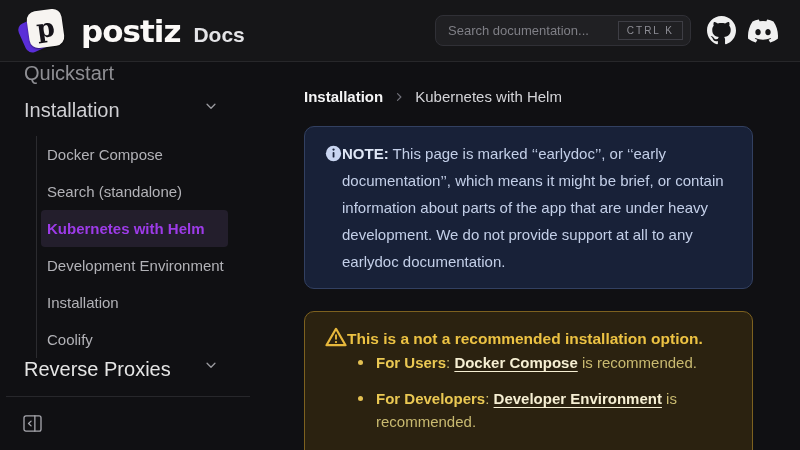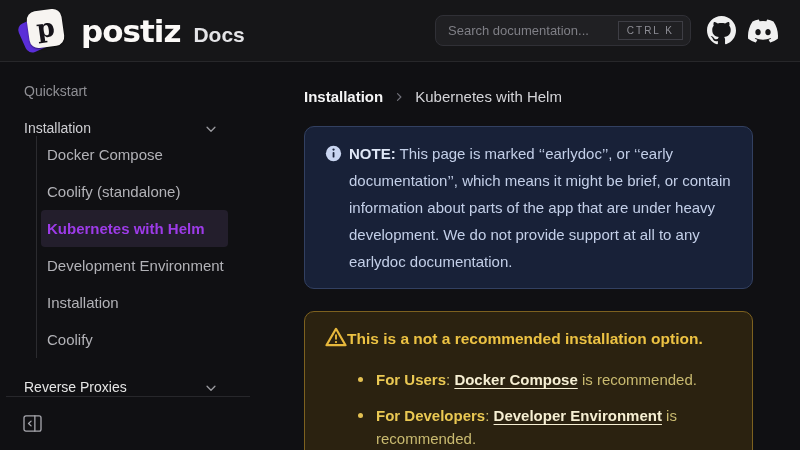--- a/index.html
+++ b/index.html
@@ -53,22 +53,22 @@
     padding:3px 8px; font-size:10px; letter-spacing:2px; color:#8e8e96;
     font-family:"Liberation Sans", sans-serif;
   }
   .hdr-icons { display:flex; align-items:center; gap:12px; margin-left:15px; }
   .icon-btn { width:30px; height:30px; display:flex; align-items:center; justify-content:center; cursor:pointer; }
   .icon-btn svg { display:block; }
 
   
   .sidebar { position:absolute; top:62px; left:0; width:256px; bottom:0; }
   .side-row {
-    height:37px; display:flex; align-items:flex-end;
-    padding:0 38px 0 24px; font-size:14px; color:#8f8f94; cursor:pointer;
+    height:37px; display:flex; align-items:flex-start;
+    padding:0 38px 0 24px; font-size:20px; color:#8f8f94; cursor:pointer;
   }
   .side-row.group { color:#cfcfd3; justify-content:space-between; }
   .side-row.group.dim { color:#e5e5e5; }
   .chev { color:#9b9ba0; display:flex; }
   .sub-list { margin-left:36px; border-left:1px solid #2b2b2f; }
   .sub-item {
     height:37px; display:flex; align-items:center;
     margin:0 28px 0 4px; padding-left:6px; border-radius:4px;
     font-size:15px; color:#b2b2b7; cursor:pointer;
   }
@@ -82,34 +82,34 @@
   
   .main { position:absolute; top:62px; left:256px; right:0; bottom:0; padding:26px 47px 0 48px; }
   .breadcrumb { display:flex; align-items:center; gap:10px; font-size:15px; }
   .crumb-section { font-weight:700; color:#f4f4f5; cursor:pointer; }
   .crumb-sep { color:#71717a; display:flex; }
   .crumb-page { color:#d4d4d8; }
 
   .note {
     margin-top:21px; width:449px;
     background:#182138; border:1px solid #324061; border-radius:10px;
-    padding:13px 20px; display:flex; gap:7px;
+    padding:13px 20px; display:flex; gap:0;
   }
   .note-icon { flex:0 0 auto; margin-top:5px; }
   .note-body { font-size:15px; line-height:27px; color:#c3cfe8; }
   .note-label { font-weight:700; color:#dfe7f6; }
 
   .warning {
     margin-top:22px; width:449px;
     background:#2b2210; border:1px solid #7d611f; border-radius:10px;
     padding:15px 20px 20px;
   }
   .warn-head { display:flex; align-items:center; }
   .warn-title { font-size:15.5px; font-weight:700; color:#ecc243; }
-  .warn-list { margin-top:17px; list-style:none; }
+  .warn-list { list-style:none; }
   .warn-li { display:flex; margin-bottom:13px; }
   .warn-dot { flex:0 0 auto; width:5px; height:5px; border-radius:50%; background:#e3c052; margin:9px 13px 0 33px; }
   .warn-text { font-size:15px; line-height:23px; color:#c9ba70; }
   .warn-label { font-weight:700; color:#eac853; }
   .warn-link { font-weight:700; color:#f6efd3; text-decoration:underline; text-underline-offset:3px; cursor:pointer; }
 </style>
 </head>
 <body>
 
 <header class="header">
@@ -154,21 +154,21 @@
           <path d="M3.5 6l4.5 4.5L12.5 6"></path>
         </svg>
     </span>
   </div>
 
   <div class="sub-list">
     <div class="sub-item">
       <span>Docker Compose</span>
     </div>
     <div class="sub-item">
-      <span>Coolify (standalone)</span>
+      <span>Search (standalone)</span>
     </div>
     <div class="sub-item active">
       <span>Kubernetes with Helm</span>
     </div>
     <div class="sub-item">
       <span>Development Environment</span>
     </div>
     <div class="sub-item">
       <span>Installation</span>
     </div>

